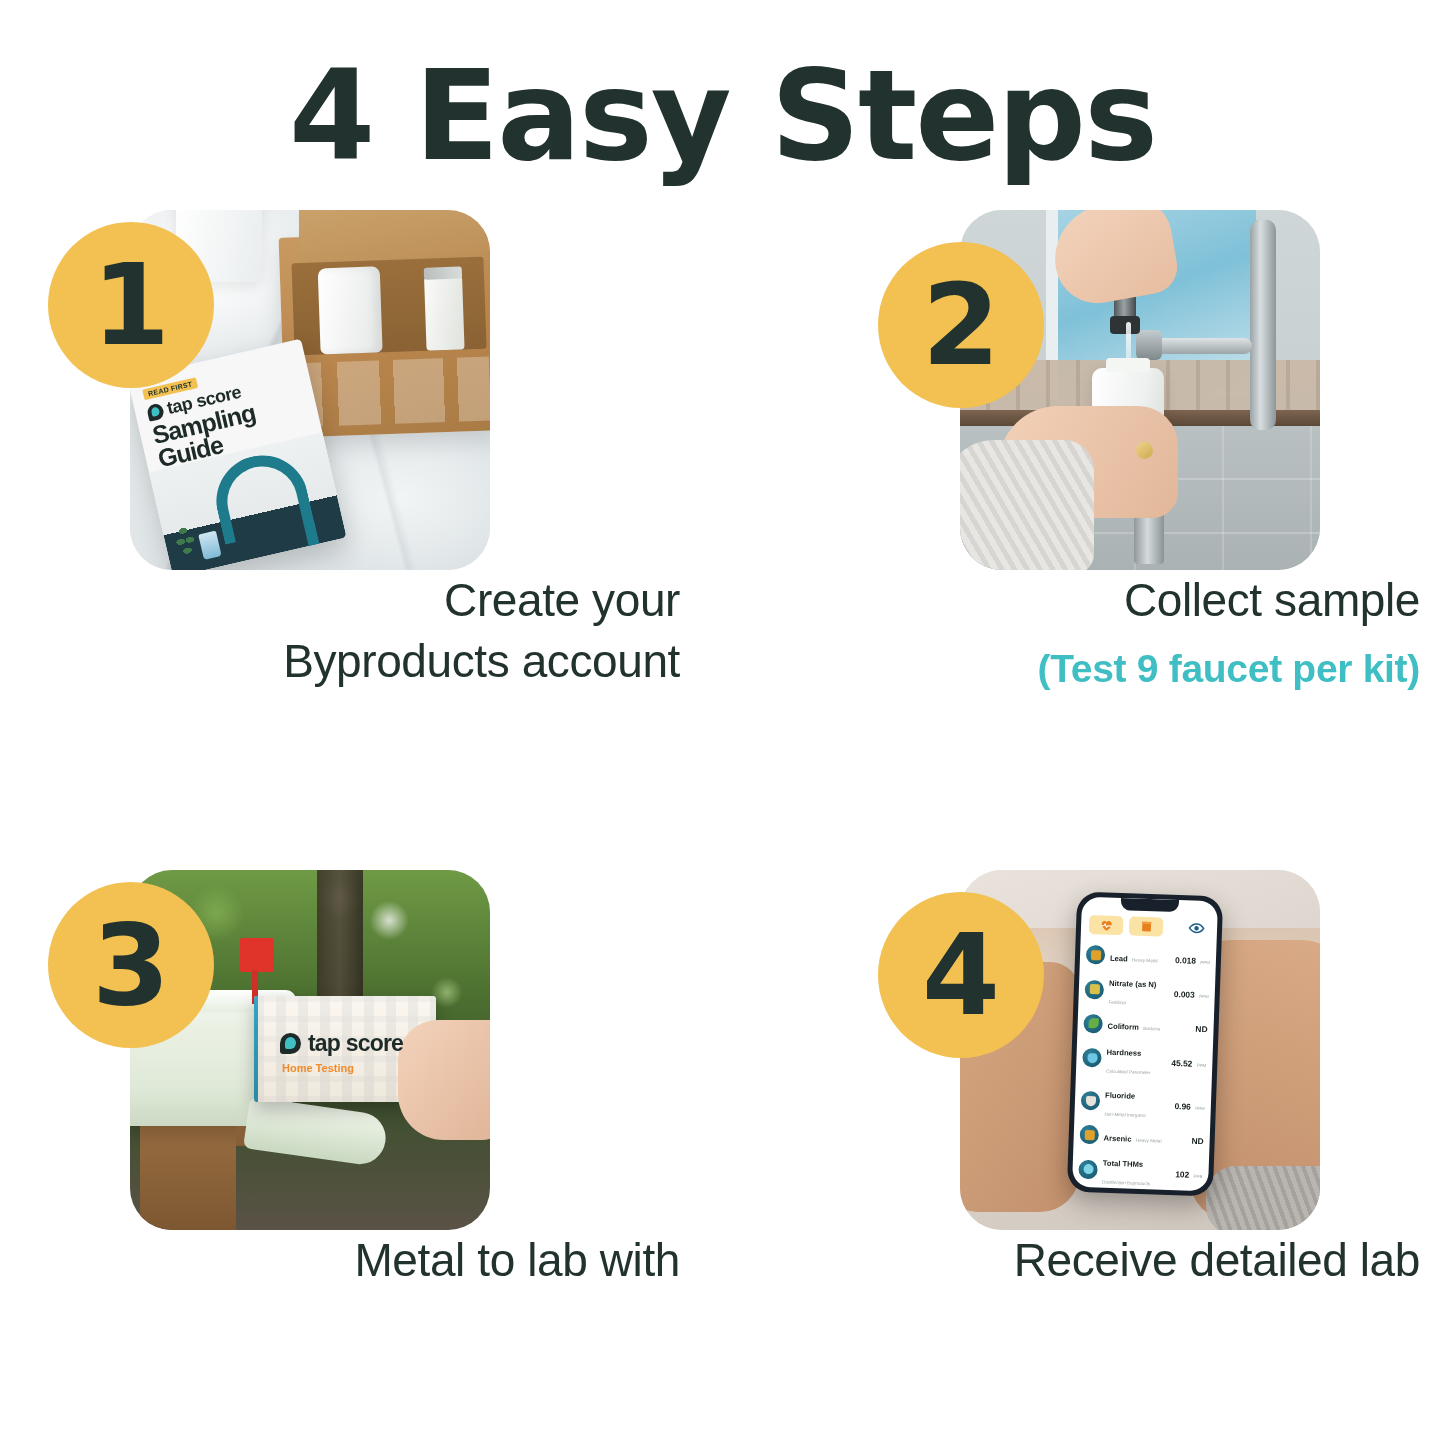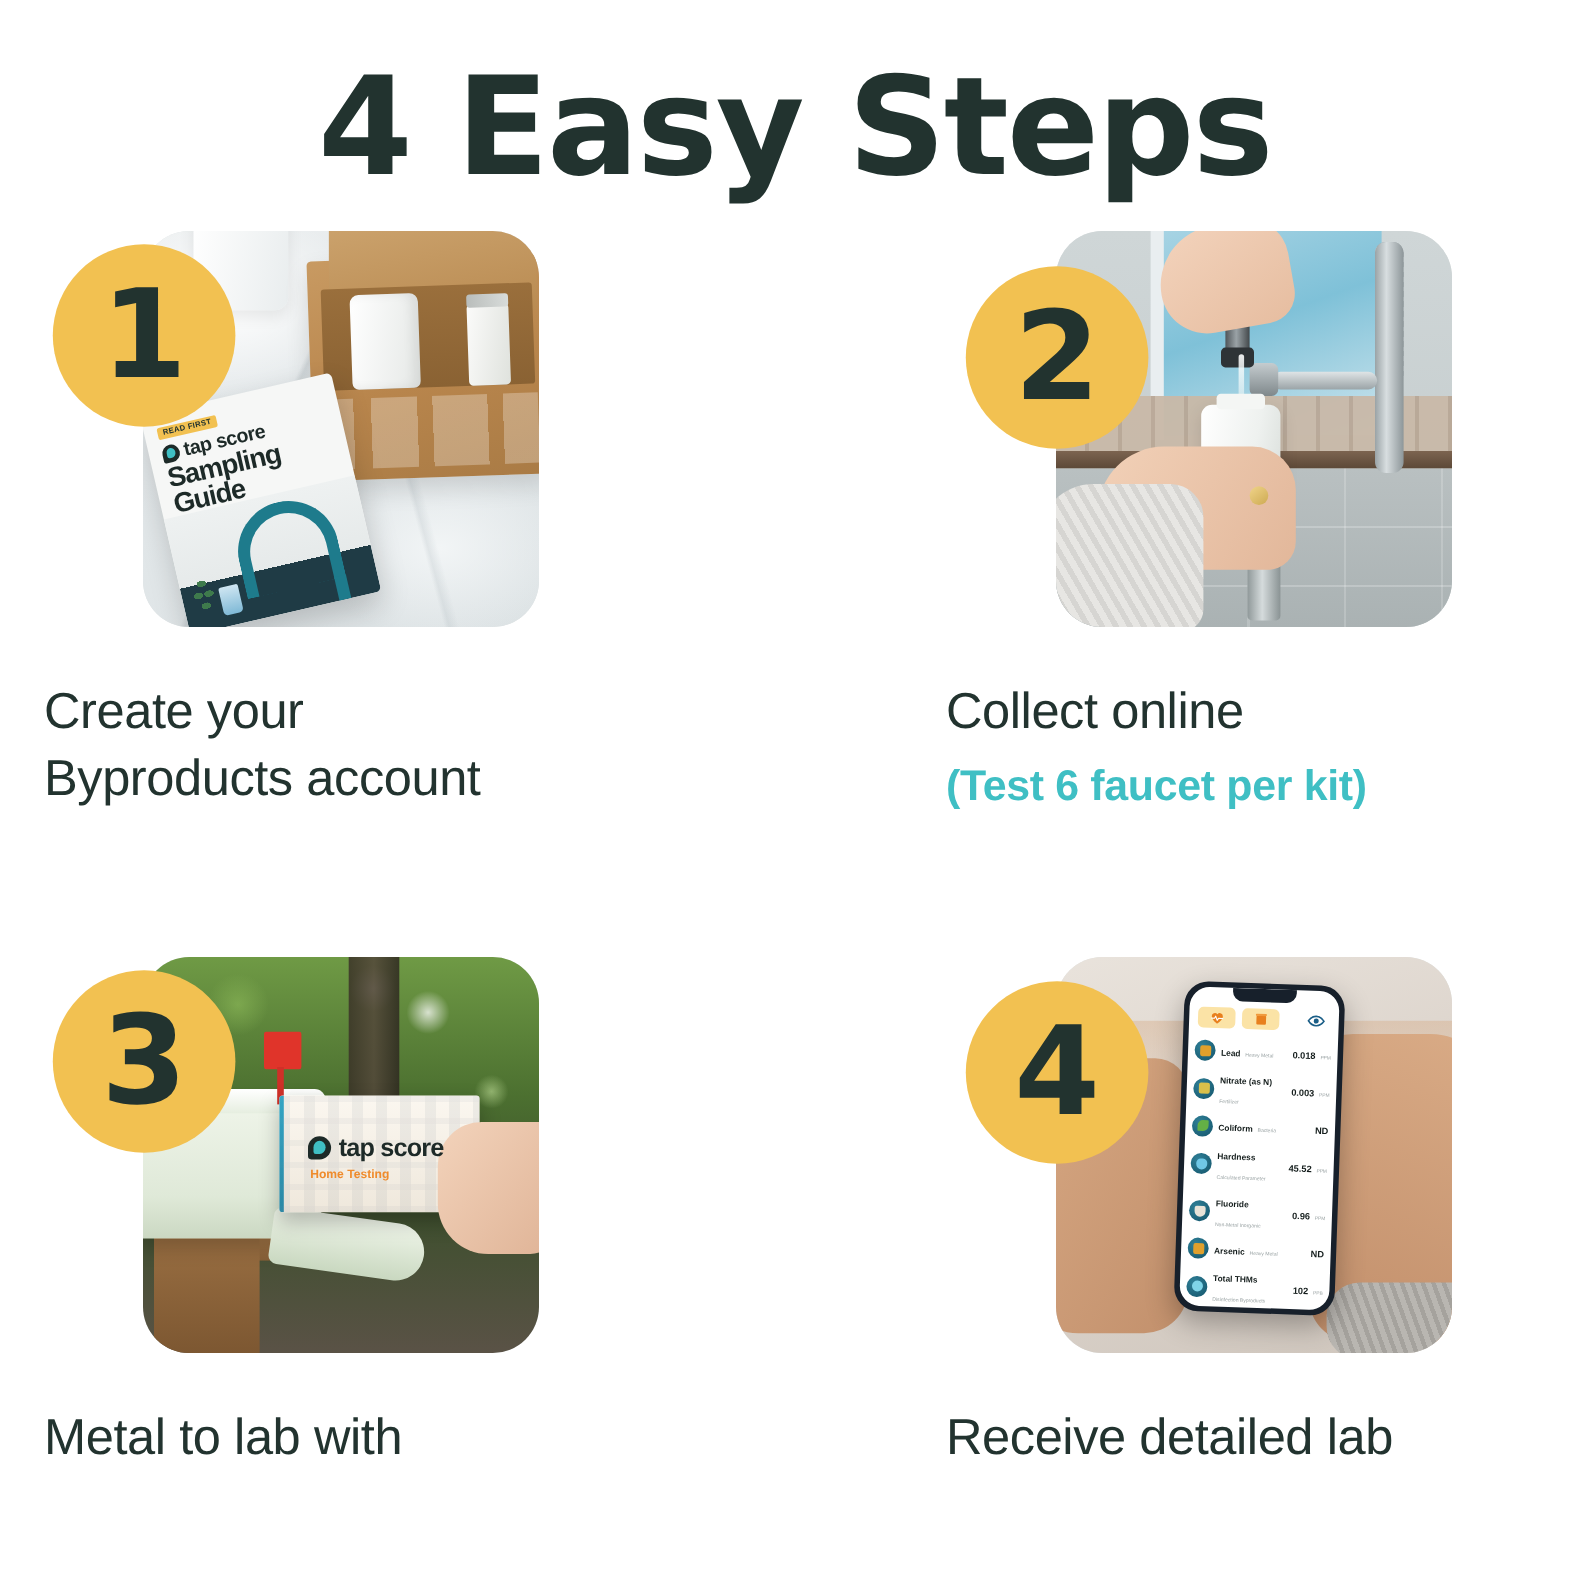--- a/index.html
+++ b/index.html
@@ -56,22 +56,21 @@
     font-family: "DejaVu Sans", sans-serif;
     font-size: 112px; font-weight: 800; line-height: 1;
   }
   .badge-1 { left: 8px;  top: 12px; }
   .badge-2 { left: 18px; top: 32px; }
   .badge-3 { left: 8px;  top: 12px; }
   .badge-4 { left: 18px; top: 22px; }
 
   
   .caption {
-    margin-top: 46px;
-    text-align: left;
+    text-align: right;
     color: #22332F;
     font-size: 46px;
     font-weight: 400;
     line-height: 1.32;
     letter-spacing: -0.4px;
     font-family: "Liberation Sans", sans-serif;
   }
   .cap-line { display: block; }
   .subcaption {
     display: block;
@@ -505,22 +504,22 @@
           <div class="k-stream"></div>
           <div class="k-bottle"></div>
           <div class="k-hand-top"></div>
           <div class="k-hand-bottom"></div>
           <div class="k-ring"></div>
           <div class="k-sleeve"></div>
         </div>
         <div class="badge badge-2">2</div>
       </div>
       <div class="caption">
-        <span class="cap-line">Collect online</span>
-        <span class="subcaption">(Test 6 faucet per kit)</span>
+        <span class="cap-line">Collect sample</span>
+        <span class="subcaption">(Test 9 faucet per kit)</span>
       </div>
     </div>
 
     <div class="step step-3">
       <div class="photo-wrap">
         <div class="photo p3">
           <div class="forest"></div>
           <div class="post-arm"></div>
           <div class="post"></div>
           <div class="mbox"></div>

